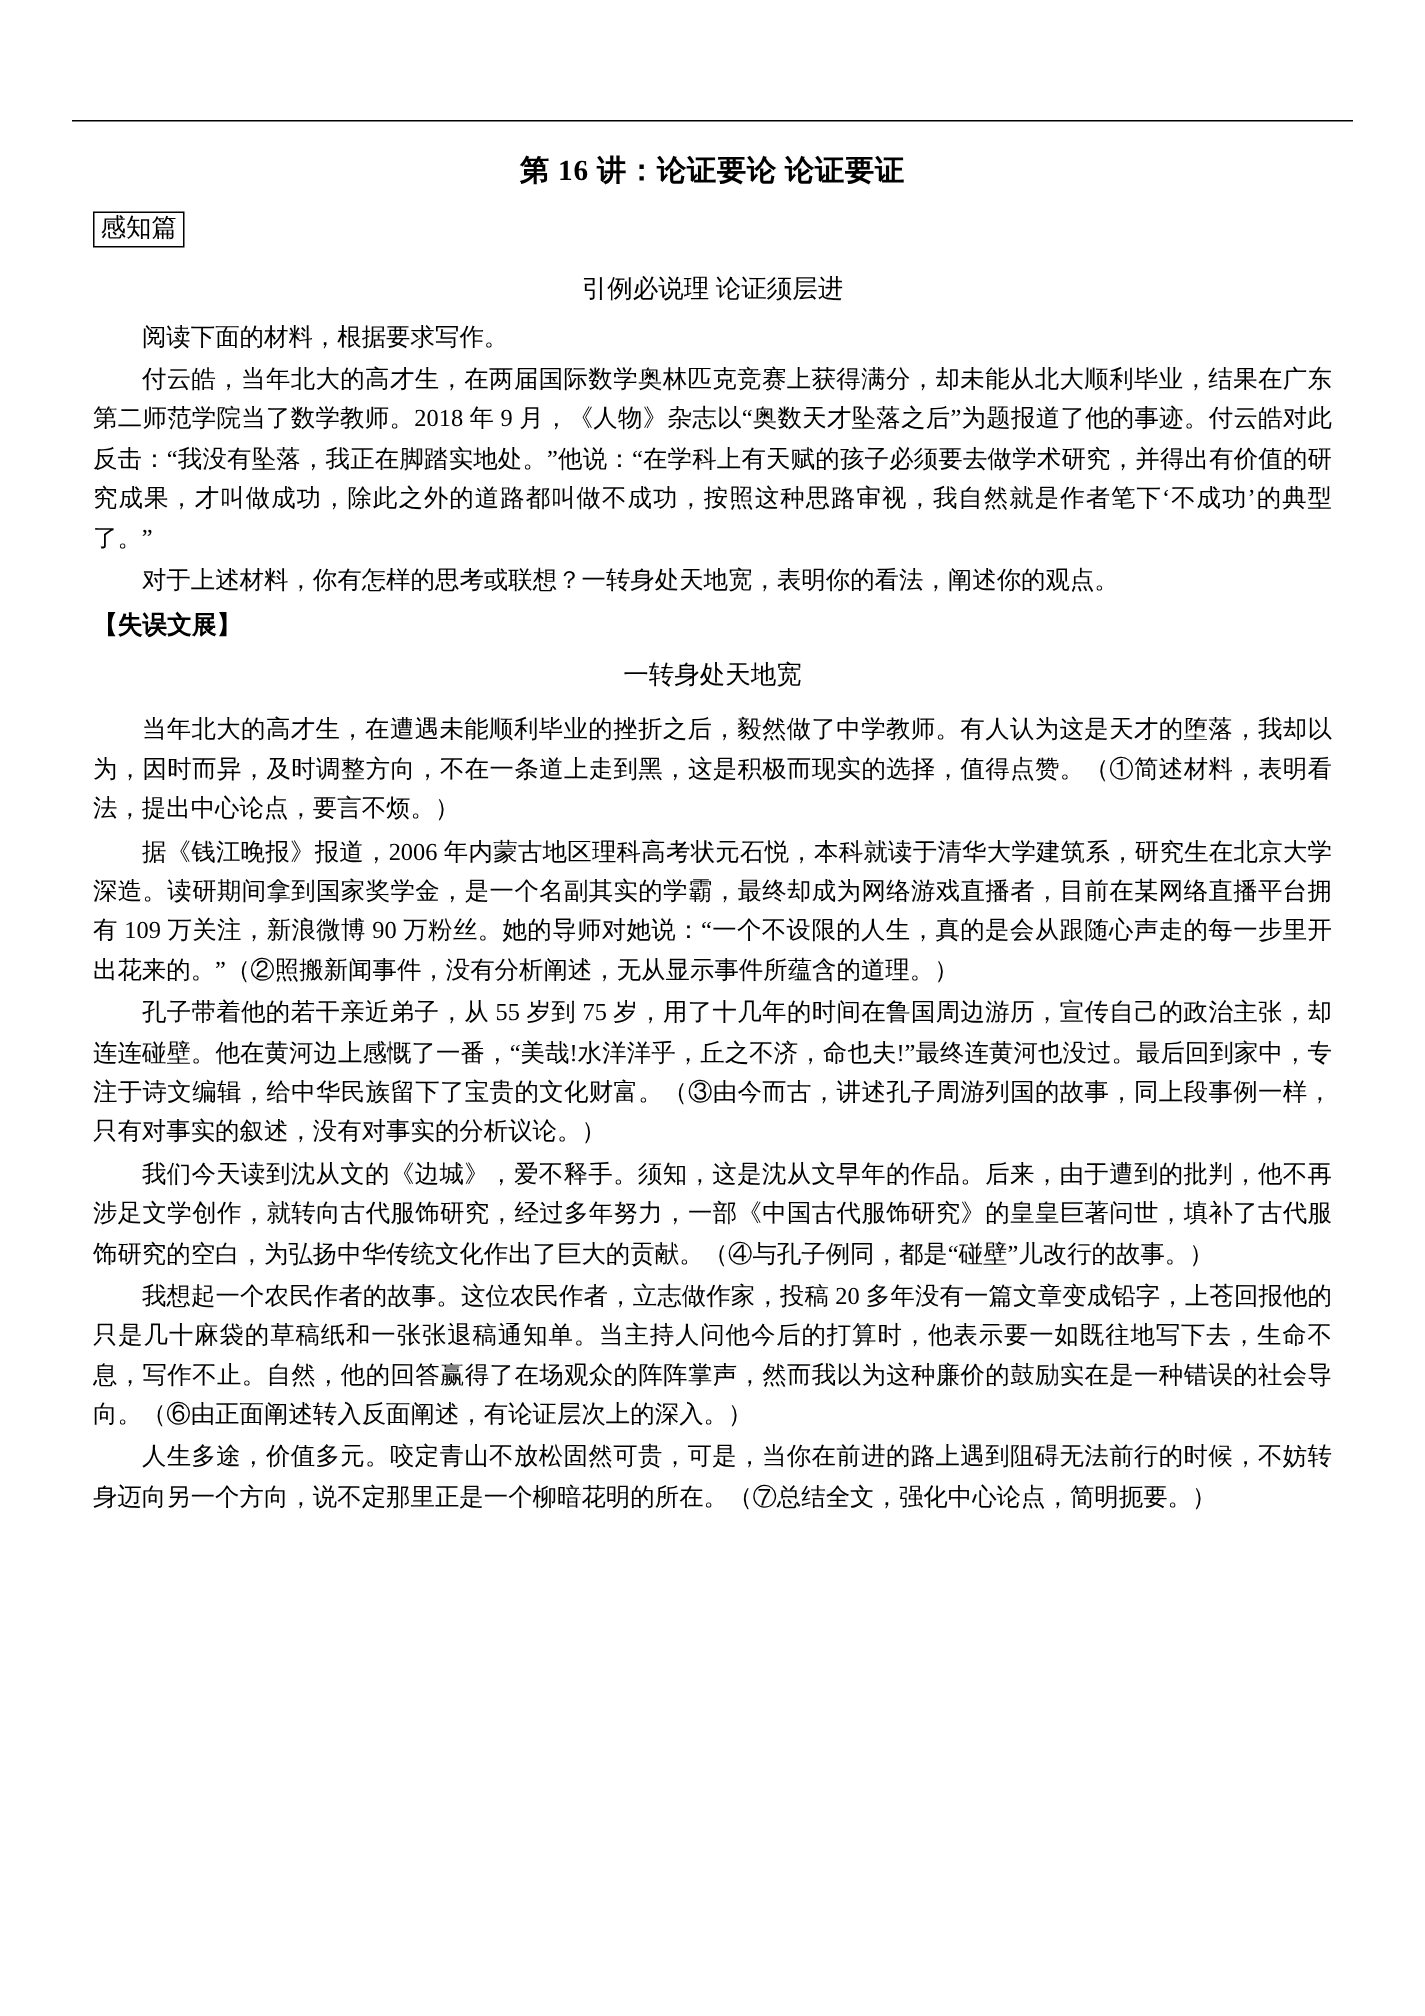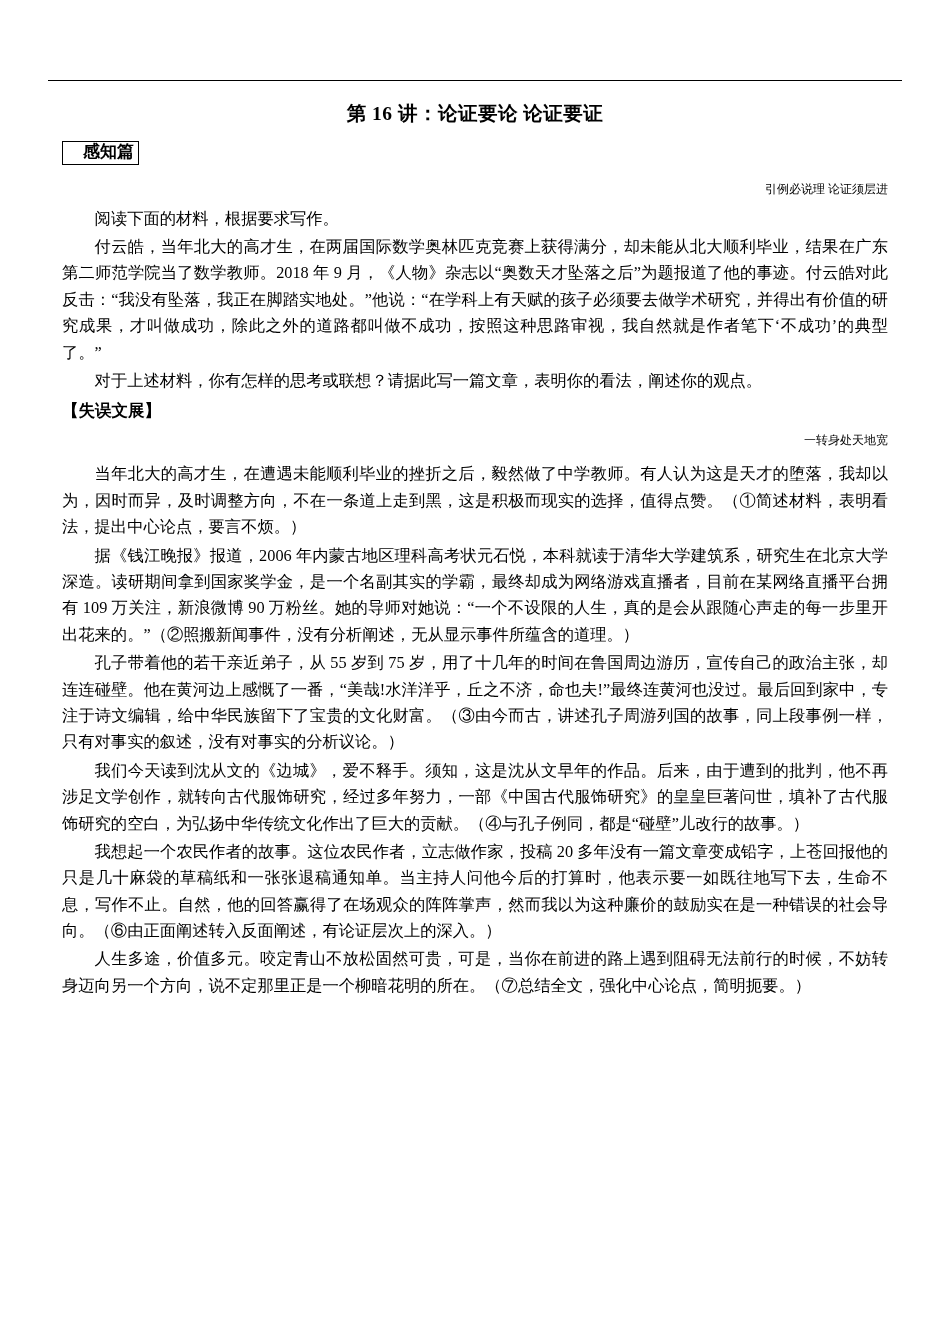--- a/index.html
+++ b/index.html
@@ -32,29 +32,29 @@
   .doc-title {
     text-align: center;
     font-size: 19.5px;
     font-weight: bold;
     letter-spacing: 0.5px;
     margin: 22px 0 14px 0;
   }
   .section-box {
     display: inline-block;
     border: 1px solid #000;
-    padding: 1px 4px 2px 20px;
+    padding: 1px 4px 2px 4px;
     font-size: 17px;
-    font-weight: bold;
+    font-weight: normal;
     line-height: 1.1;
     margin-bottom: 8px;
   }
   .center-line {
-    text-align: right;
-    font-size: 12px;
+    text-align: center;
+    font-size: 17px;
     margin: 10px 0 12px 0;
   }
   .center-line.sub-title {
     margin: 8px 0 8px 0;
   }
   .bracket-head {
     font-size: 16.5px;
     font-weight: bold;
     margin: 6px 0 6px 0;
   }
@@ -78,21 +78,21 @@
 
   <div>
     <span class="section-box">感知篇</span>
   </div>
 
   <div class="center-line sub-title">引例必说理 论证须层进</div>
 
 
   <p class="body">阅读下面的材料，根据要求写作。</p>
   <p class="body">付云皓，当年北大的高才生，在两届国际数学奥林匹克竞赛上获得满分，却未能从北大顺利毕业，结果在广东第二师范学院当了数学教师。2018 年 9 月，《人物》杂志以“奥数天才坠落之后”为题报道了他的事迹。付云皓对此反击：“我没有坠落，我正在脚踏实地处。”他说：“在学科上有天赋的孩子必须要去做学术研究，并得出有价值的研究成果，才叫做成功，除此之外的道路都叫做不成功，按照这种思路审视，我自然就是作者笔下‘不成功’的典型了。”</p>
-  <p class="body">对于上述材料，你有怎样的思考或联想？请据此写一篇文章，表明你的看法，阐述你的观点。</p>
+  <p class="body">对于上述材料，你有怎样的思考或联想？一转身处天地宽，表明你的看法，阐述你的观点。</p>
 
   <div class="bracket-head">【失误文展】</div>
 
   <div class="center-line">一转身处天地宽</div>
 
   <p class="body">当年北大的高才生，在遭遇未能顺利毕业的挫折之后，毅然做了中学教师。有人认为这是天才的堕落，我却以为，因时而异，及时调整方向，不在一条道上走到黑，这是积极而现实的选择，值得点赞。（①简述材料，表明看法，提出中心论点，要言不烦。）</p>
   <p class="body">据《钱江晚报》报道，2006 年内蒙古地区理科高考状元石悦，本科就读于清华大学建筑系，研究生在北京大学深造。读研期间拿到国家奖学金，是一个名副其实的学霸，最终却成为网络游戏直播者，目前在某网络直播平台拥有 109 万关注，新浪微博 90 万粉丝。她的导师对她说：“一个不设限的人生，真的是会从跟随心声走的每一步里开出花来的。”（②照搬新闻事件，没有分析阐述，无从显示事件所蕴含的道理。）</p>
   <p class="body">孔子带着他的若干亲近弟子，从 55 岁到 75 岁，用了十几年的时间在鲁国周边游历，宣传自己的政治主张，却连连碰壁。他在黄河边上感慨了一番，“美哉!水洋洋乎，丘之不济，命也夫!”最终连黄河也没过。最后回到家中，专注于诗文编辑，给中华民族留下了宝贵的文化财富。（③由今而古，讲述孔子周游列国的故事，同上段事例一样，只有对事实的叙述，没有对事实的分析议论。）</p>
   <p class="body">我们今天读到沈从文的《边城》，爱不释手。须知，这是沈从文早年的作品。后来，由于遭到的批判，他不再涉足文学创作，就转向古代服饰研究，经过多年努力，一部《中国古代服饰研究》的皇皇巨著问世，填补了古代服饰研究的空白，为弘扬中华传统文化作出了巨大的贡献。（④与孔子例同，都是“碰壁”儿改行的故事。）</p>
   <p class="body">我想起一个农民作者的故事。这位农民作者，立志做作家，投稿 20 多年没有一篇文章变成铅字，上苍回报他的只是几十麻袋的草稿纸和一张张退稿通知单。当主持人问他今后的打算时，他表示要一如既往地写下去，生命不息，写作不止。自然，他的回答赢得了在场观众的阵阵掌声，然而我以为这种廉价的鼓励实在是一种错误的社会导向。（⑥由正面阐述转入反面阐述，有论证层次上的深入。）</p>

